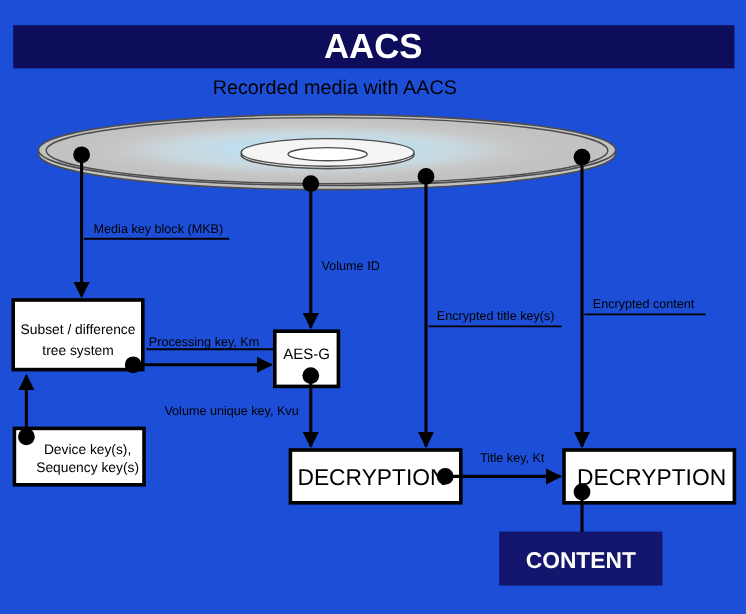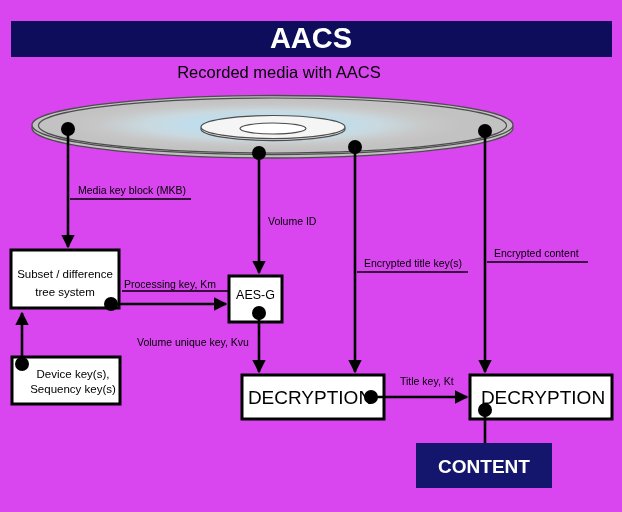--- a/index.html
+++ b/index.html
@@ -4,21 +4,21 @@
 <style>
   html, body {
     margin: 0;
     padding: 0;
     background: #ffffff;
   }
   #page {
     position: relative;
     width: 622px;
     height: 512px;
-    background: #d946ef;
+    background: #1d4ed8;
     font-family: "Liberation Sans", sans-serif;
     overflow: hidden;
   }
   svg.diagram {
     position: absolute;
     left: 0;
     top: 0;
     width: 622px;
     height: 512px;
   }

